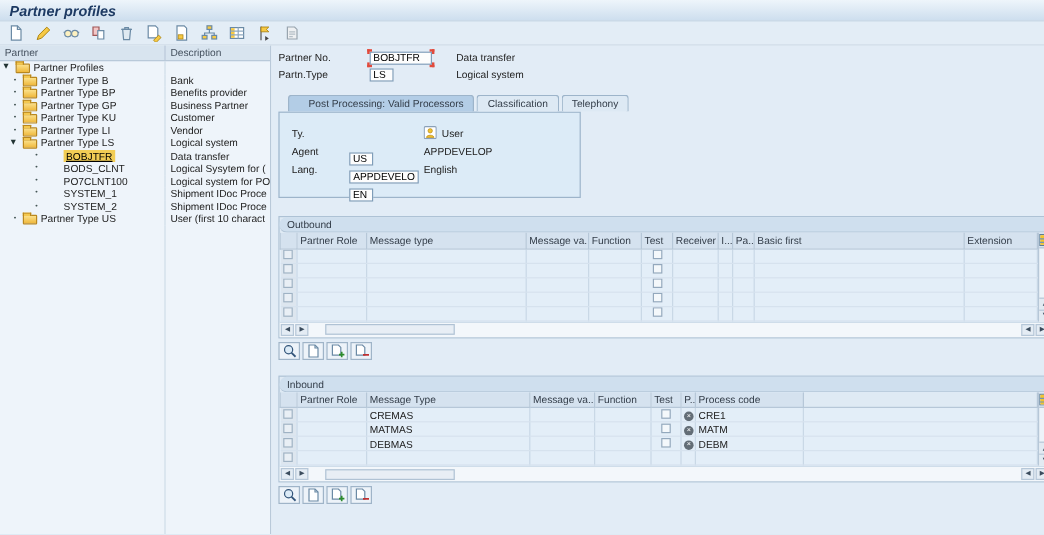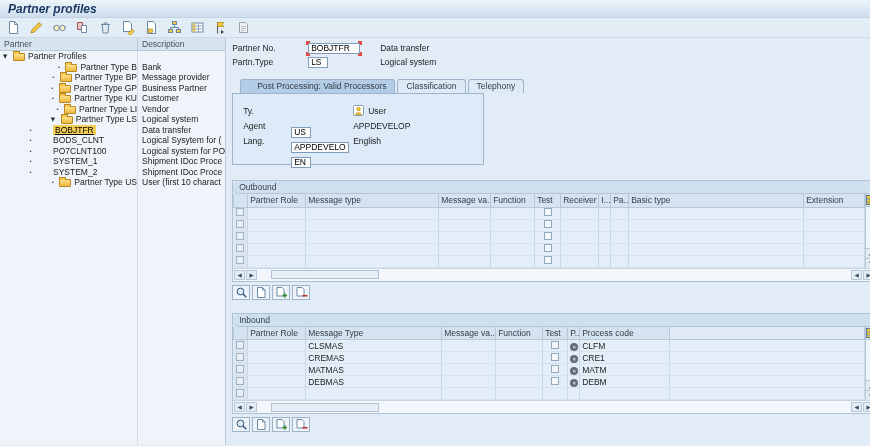--- a/index.html
+++ b/index.html
@@ -22,21 +22,21 @@
   .tree-panel { width:234px; background:#eef4fa; border-right:1px solid #b9c9d9;
     display:flex; flex-direction:column; }
   .tree-header { display:flex; height:13px; background:#d8e4ef; border-bottom:1px solid #b9c9d9;
     color:#44505e; align-items:center; }
   .tree-header .h1 { width:138px; padding-left:4px; border-right:1px solid #b9c9d9; height:100%; display:flex; align-items:center; }
   .tree-header .h2 { flex:1; padding-left:4px; }
   .trow { display:flex; height:10.5px; line-height:10.5px; align-items:center; }
   .tc-label { width:138px; height:100%; border-right:1px solid #cfdce8; display:flex;
     align-items:center; gap:3px; overflow:hidden; white-space:nowrap; }
   .tc-desc { flex:1; padding-left:4px; overflow:hidden; white-space:nowrap; }
-  .lvl0 { padding-left:3px; } .lvl1 { padding-left:9px;justify-content:flex-end; } .lvl2 { padding-left:27px; }
+  .lvl0 { padding-left:3px; } .lvl1 { padding-left:9px; } .lvl2 { padding-left:27px; }
   .twisty { font-family:"DejaVu Sans",sans-serif; font-size:5.5px; color:#233; width:7px; flex:none; }
   .dot { font-size:6px; color:#455; width:7px; text-align:center; flex:none; }
   .spacer { width:13px; flex:none; }
   .folder { width:12px; height:8px; background:linear-gradient(#fbe08a,#efb83c);
     border:1px solid #b9871e; border-radius:1px; position:relative; flex:none; margin-top:2px; }
   .folder::before { content:""; position:absolute; top:-3px; left:-1px; width:5px; height:2px;
     background:#f4c84f; border:1px solid #b9871e; border-bottom:none; }
   .sel { background:#f2cd55; text-decoration:underline; color:#000; padding:0 2px; }
   .tree-fill { flex:1; display:flex; }
   .tree-fill .f1 { width:138px; border-right:1px solid #cfdce8; }
@@ -204,21 +204,21 @@
             <span>Partner Type B</span>
           </div>
         <div class="tc-desc">Bank</div>
       </div>
       <div class="trow">
         <div class="tc-label lvl1">
             <span class="dot">•</span>
             <span class="folder"></span>
             <span>Partner Type BP</span>
           </div>
-        <div class="tc-desc">Message provider</div>
+        <div class="tc-desc">Benefits provider</div>
       </div>
       <div class="trow">
         <div class="tc-label lvl1">
             <span class="dot">•</span>
             <span class="folder"></span>
             <span>Partner Type GP</span>
           </div>
         <div class="tc-desc">Business Partner</div>
       </div>
       <div class="trow">
@@ -366,21 +366,21 @@
                 <tr>
               <th class="selcol"></th>
               <th>Partner Role</th>
               <th>Message type</th>
               <th>Message va...</th>
               <th>Function</th>
               <th>Test</th>
               <th>Receiver p...</th>
               <th>I...</th>
               <th>Pa...</th>
-              <th>Basic type</th>
+              <th>Basic first</th>
               <th>Extension</th>
             </tr>
               </thead>
             <tbody>
               <tr>
                   <td class="selcol"><span class="rowsel"></span></td>
                   <td></td>
                   <td></td>
                   <td></td>
                   <td></td>
@@ -519,31 +519,20 @@
               <th>Test</th>
               <th>P...</th>
               <th>Process code</th>
               <th class="fill"></th>
             </tr>
               </thead>
             <tbody>
               <tr>
                   <td class="selcol"><span class="rowsel"></span></td>
                   <td></td>
-                  <td>CLSMAS</td>
-                  <td></td>
-                  <td></td>
-                  <td class="ctr"><span class="cb"></span></td>
-                  <td class="ctr"><span class="pcicon"></span></td>
-                  <td>CLFM</td>
-                  <td></td>
-                </tr>
-              <tr>
-                  <td class="selcol"><span class="rowsel"></span></td>
-                  <td></td>
                   <td>CREMAS</td>
                   <td></td>
                   <td></td>
                   <td class="ctr"><span class="cb"></span></td>
                   <td class="ctr"><span class="pcicon"></span></td>
                   <td>CRE1</td>
                   <td></td>
                 </tr>
               <tr>
                   <td class="selcol"><span class="rowsel"></span></td>

